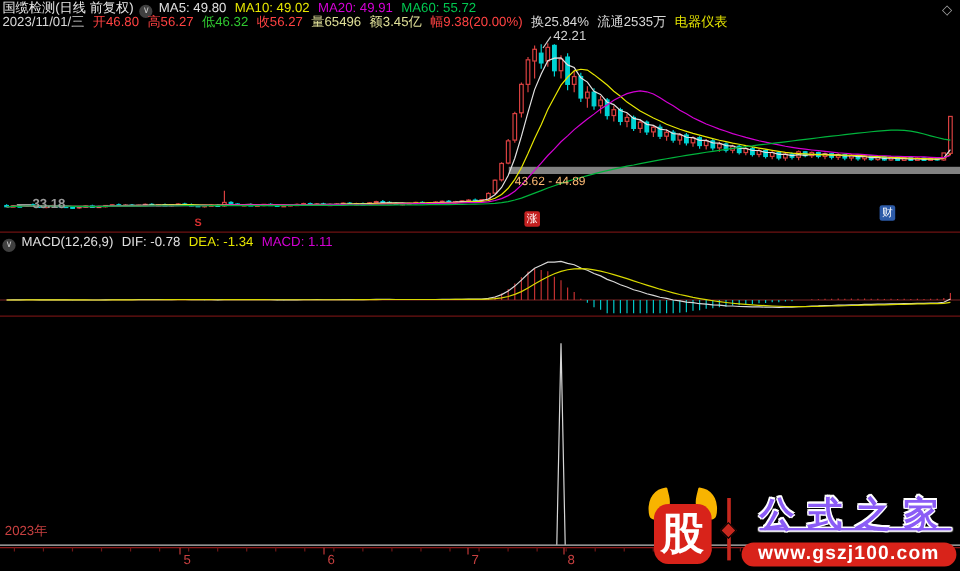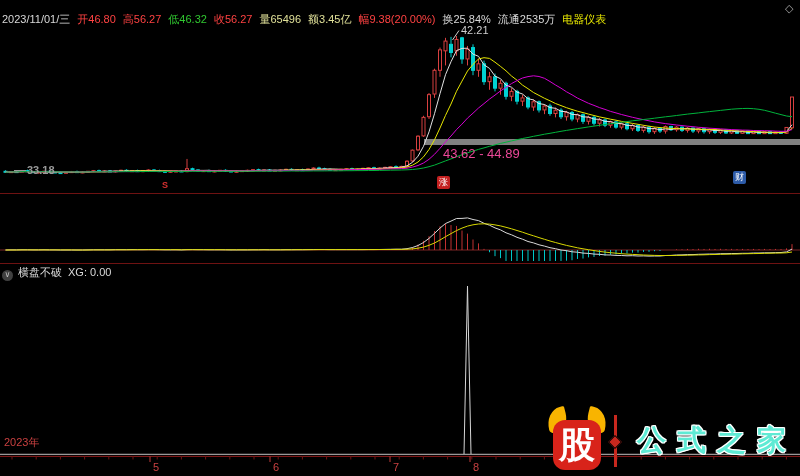--- a/index.html
+++ b/index.html
@@ -9,43 +9,43 @@
   .hrow{position:absolute;left:2px;white-space:nowrap;font-size:11px;line-height:12px;z-index:2;}
   #row1{top:1px;}
   #row2{top:13px;}
   .fld{margin-right:7px;}
   .icon-collapse{display:inline-block;width:11px;height:11px;border-radius:50%;background:#404040;
      color:#c0c0c0;font-size:8px;line-height:10px;text-align:center;vertical-align:-1px;margin:0 5px;}
   #macd-header{position:absolute;top:196px;left:2px;font-size:11px;line-height:12px;z-index:2;white-space:nowrap;}
   #sig-header{position:absolute;top:266px;left:2px;font-size:11px;line-height:12px;z-index:2;color:#d8d8d8;white-space:nowrap;}
   .ann{position:absolute;z-index:2;}
   #peak-label{left:461px;top:24px;color:#cfcfcf;font-size:11px;}
-  #band-label{left:443px;top:146px;color:#ec4899;font-size:13px;}
+  #band-label{left:429px;top:146px;color:#fdba74;font-size:10px;}
   #low-label{left:27px;top:164px;color:#9a9a9a;font-size:11px;font-weight:bold;}
   #low-tick{left:14px;top:170px;width:12px;border-top:1px solid #9a9a9a;height:0;}
   #sell-marker{left:162px;top:180px;color:#d83030;font-size:9px;font-weight:bold;}
   .badge{width:13px;height:13px;font-size:9px;line-height:13px;text-align:center;color:#fff;border-radius:2px;}
   #rise-badge{left:437px;top:176px;background:#c42020;}
   #fin-badge{left:733px;top:171px;background:#2d5ba8;}
   #win-diamond{left:785px;top:2px;color:#a8a8a8;font-size:11px;}
   #axis-year{position:absolute;left:4px;top:435px;color:#c84040;font-size:11px;z-index:2;}
   .month-lbl{position:absolute;top:461px;color:#c84040;font-size:11px;z-index:2;}
   
   #logo{position:absolute;right:3px;bottom:4px;display:flex;align-items:center;gap:9px;z-index:3;}
   #bull{position:relative;width:56px;height:62px;}
   .horn{position:absolute;top:-2px;width:20px;height:24px;background:#f8b400;}
   #horn-l{left:-2px;border-radius:90% 10% 70% 30%/95% 5% 80% 20%;transform:rotate(-14deg);}
   #horn-r{right:-2px;border-radius:10% 90% 30% 70%/5% 95% 20% 80%;transform:rotate(14deg);}
   #bull-face{position:absolute;left:4px;top:10px;width:48px;height:50px;background:#d8231a;border-radius:12px;
      color:#fff;font-size:36px;font-weight:900;text-align:center;line-height:50px;}
   #logo-divider{position:relative;width:3px;height:52px;background:#c8281e;}
   #logo-diamond{position:absolute;left:-4px;top:22px;width:8px;height:8px;background:#c8281e;transform:rotate(45deg);border:1px solid #000;}
   #logo-right{display:flex;flex-direction:column;align-items:center;gap:3px;}
-  #site-name{color:#5eead4;font-size:29px;font-weight:900;letter-spacing:11px;text-indent:11px;
-     text-shadow:1px 0 #fff,-1px 0 #fff,0 1px #fff,0 -1px #fff,1px 1px #fff,-1px -1px #fff,1px -1px #fff,-1px 1px #fff;}
+  #site-name{color:#8b5cf6;font-size:29px;font-weight:900;letter-spacing:11px;text-indent:11px;
+     text-shadow:1px 0 #fff,-1px 0 #fff,0 1px #fff,0 -1px #fff,1px 1px #fff,-1px -1px #fff,1px -1px #fff,-1px 1px #fff;text-decoration:underline;}
   #site-url{background:#d8231a;border-radius:12px;padding:1px 14px;color:#fff;font-size:16px;font-weight:bold;letter-spacing:1px;}
 </style>
 </head>
 <body>
 
 <div id="app">
 
   <svg id="chart-svg" width="800" height="476">
       <g>
         <line x1="5.5" y1="170.31156" x2="5.5" y2="172.58446" stroke="#00d2d2" stroke-width="1"></line>
@@ -484,29 +484,32 @@
         <line x1="738.0000000000002" y1="456.4" x2="738.0000000000002" y2="459.5" stroke="#6e1616" stroke-width="1"></line>
         <line x1="762.2000000000003" y1="456.4" x2="762.2000000000003" y2="459.5" stroke="#6e1616" stroke-width="1"></line>
         <line x1="786.4000000000003" y1="456.4" x2="786.4000000000003" y2="459.5" stroke="#6e1616" stroke-width="1"></line>
         <line x1="150" y1="456.4" x2="150" y2="462" stroke="#c03838" stroke-width="1"></line>
         <line x1="270" y1="456.4" x2="270" y2="462" stroke="#c03838" stroke-width="1"></line>
         <line x1="390" y1="456.4" x2="390" y2="462" stroke="#c03838" stroke-width="1"></line>
         <line x1="470" y1="456.4" x2="470" y2="462" stroke="#c03838" stroke-width="1"></line>
       </g>
     </svg>
 
+  <div class="hrow" id="row1">
+    <span style="color:#e8e8e8;">国缆检测(日线 前复权)</span><span class="icon-collapse">∨</span><span id="ma-values"><span class="fld" style="color: rgb(224, 224, 224);">MA5: 49.80</span><span class="fld" style="color: rgb(230, 230, 0);">MA10: 49.02</span><span class="fld" style="color: rgb(212, 0, 212);">MA20: 49.91</span><span class="fld" style="color: rgb(0, 200, 80);">MA60: 55.72</span></span>
+  </div>
 
   <div class="hrow" id="row2">
     <span id="info-line"><span class="fld" style="color: rgb(216, 216, 216);">2023/11/01/三</span><span class="fld" style="color: rgb(255, 66, 66);">开46.80</span><span class="fld" style="color: rgb(255, 66, 66);">高56.27</span><span class="fld" style="color: rgb(48, 200, 48);">低46.32</span><span class="fld" style="color: rgb(255, 66, 66);">收56.27</span><span class="fld" style="color: rgb(224, 224, 152);">量65496</span><span class="fld" style="color: rgb(224, 224, 152);">额3.45亿</span><span class="fld" style="color: rgb(255, 66, 66);">幅9.38(20.00%)</span><span class="fld" style="color: rgb(216, 216, 216);">换25.84%</span><span class="fld" style="color: rgb(216, 216, 216);">流通2535万</span><span class="fld" style="color: rgb(230, 230, 0);">电器仪表</span></span>
   </div>
 
-
-  <div id="sig-header">
-    <span class="icon-collapse" style="margin-left:0;">∨</span><span style="margin-right:6px;">横盘不破</span><span>XG: 0.00</span>
+  <div id="macd-header">
+    <span class="icon-collapse" style="margin-left:0;">∨</span><span style="color:#e0e0e0;margin-right:7px;">MACD(12,26,9)</span><span id="macd-values"><span class="fld" style="color: rgb(224, 224, 224);">DIF: -0.78</span><span class="fld" style="color: rgb(230, 230, 0);">DEA: -1.34</span><span class="fld" style="color: rgb(212, 0, 212);">MACD: 1.11</span></span>
   </div>
+
 
   <div class="ann" id="peak-label">42.21</div>
   <div class="ann" id="band-label">43.62 - 44.89</div>
   <div class="ann" id="low-tick"></div>
   <div class="ann" id="low-label">33.18</div>
   <div class="ann" id="sell-marker">S</div>
   <div class="ann badge" id="rise-badge">涨</div>
   <div class="ann badge" id="fin-badge">财</div>
   <div class="ann" id="win-diamond">◇</div>
 
@@ -522,16 +525,17 @@
     <div id="bull">
       <div class="horn" id="horn-l"></div>
       <div class="horn" id="horn-r"></div>
       <div id="bull-face">股</div>
     </div>
     <div id="logo-divider">
       <div id="logo-diamond"></div>
     </div>
     <div id="logo-right">
       <div id="site-name">公式之家</div>
+      <div id="site-url">www.gszj100.com</div>
     </div>
   </div>
 
 </div>
 
 </body></html>

